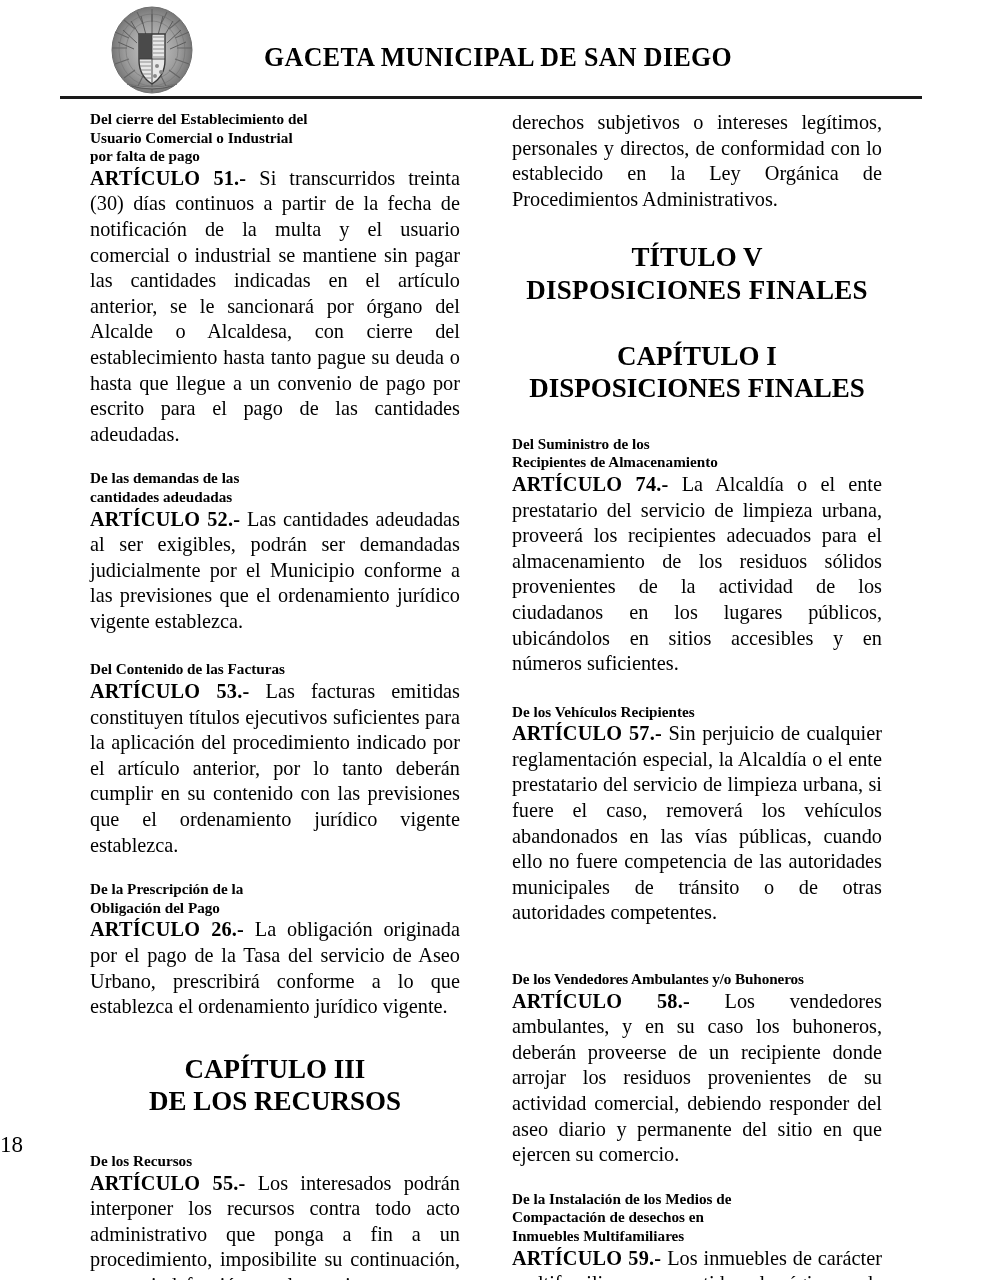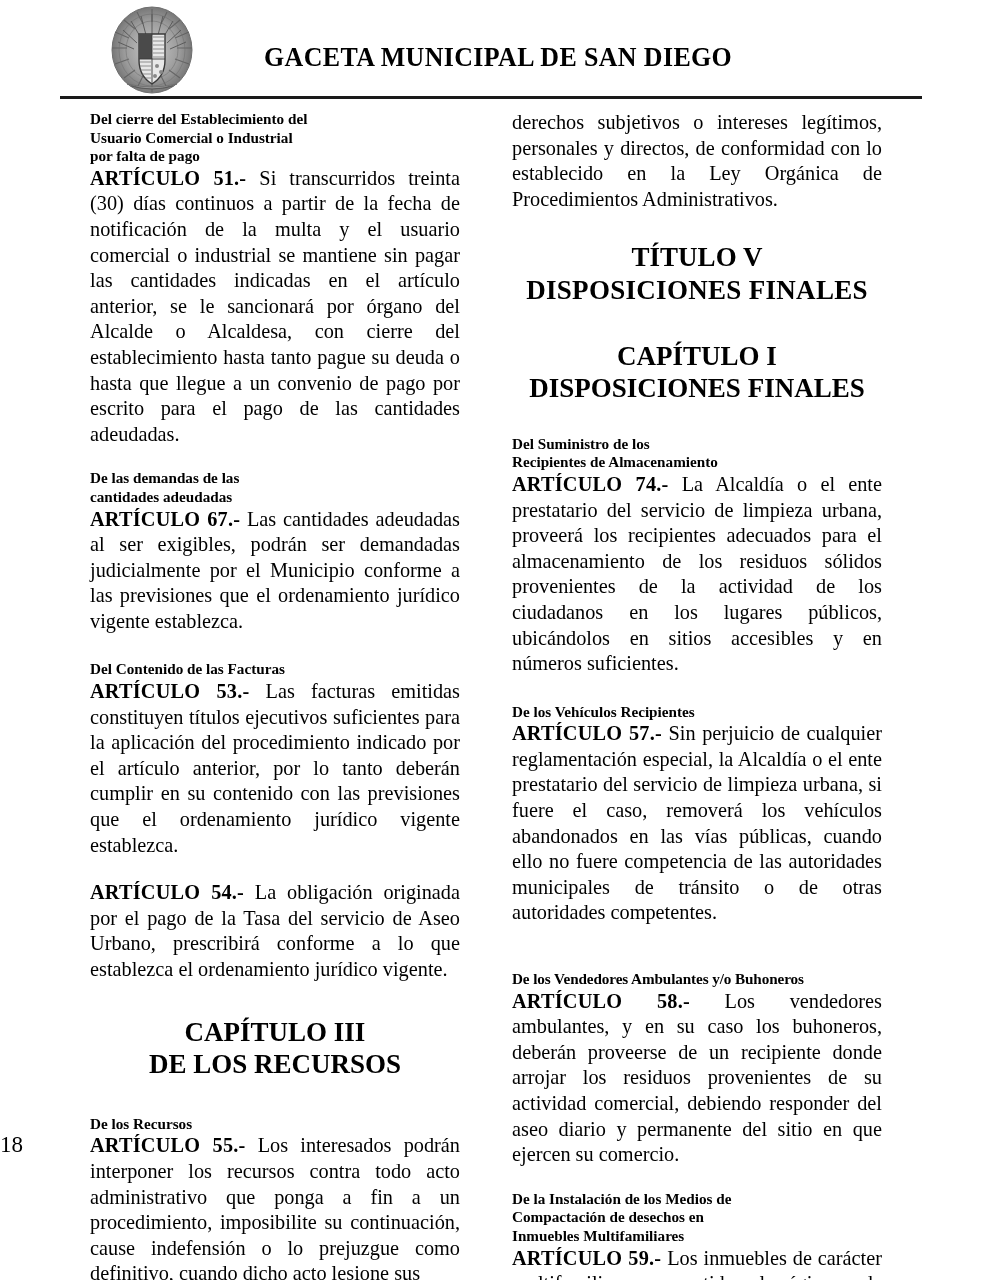--- a/index.html
+++ b/index.html
@@ -175,34 +175,35 @@
 
     <div>
       <p class="subhead">Del cierre del Establecimiento del<br>Usuario Comercial o Industrial<br>por falta de pago</p>
       <p class="para"><span class="art">ARTÍCULO 51.-</span><span> Si transcurridos treinta (30) días continuos a partir de la fecha de notificación de la multa y el usuario comercial o industrial se mantiene sin pagar las cantidades indicadas en el artículo anterior, se le sancionará por órgano del Alcalde o Alcaldesa, con cierre del establecimiento hasta tanto pague su deuda o  hasta  que  llegue  a un convenio de pago por escrito para el pago de las cantidades adeudadas.</span></p>
     </div>
 
     <div class="sp-22"></div>
 
     <div>
       <p class="subhead">De las demandas de las<br>cantidades adeudadas</p>
-      <p class="para"><span class="art">ARTÍCULO 67.-</span><span> Las cantidades adeudadas al ser exigibles, podrán ser demandadas judicialmente por el Municipio conforme a las previsiones que el ordenamiento jurídico vigente establezca.</span></p>
+      <p class="para"><span class="art">ARTÍCULO 52.-</span><span> Las cantidades adeudadas al ser exigibles, podrán ser demandadas judicialmente por el Municipio conforme a las previsiones que el ordenamiento jurídico vigente establezca.</span></p>
     </div>
 
     <div class="sp-26"></div>
 
     <div>
       <p class="subhead">Del Contenido de las Facturas</p>
       <p class="para"><span class="art">ARTÍCULO 53.-</span><span> Las facturas emitidas constituyen títulos ejecutivos suficientes para la aplicación del procedimiento indicado  por el artículo anterior,  por lo tanto deberán cumplir en su contenido con las previsiones que el ordenamiento jurídico vigente establezca.</span></p>
     </div>
 
     <div class="sp-22"></div>
 
     <div>
-      <p class="para"><span class="art">ARTÍCULO 54.-</span><span> La obligación originada por el pago de la Tasa del servicio de Aseo Urbano, prescribirá conforme a lo que establezca el ordenamiento jurídico vigente.</span></p>
+      <p class="subhead">De la Prescripción de la<br>Obligación del Pago</p>
+      <p class="para"><span class="art">ARTÍCULO 26.-</span><span> La obligación originada por el pago de la Tasa del servicio de Aseo Urbano, prescribirá conforme a lo que establezca el ordenamiento jurídico vigente.</span></p>
     </div>
 
     <div class="sp-30"></div>
 
     <div>
       <p class="center-head">CAPÍTULO III</p>
       <p class="center-head">DE LOS RECURSOS</p>
     </div>
 
     <div class="sp-30"></div>

